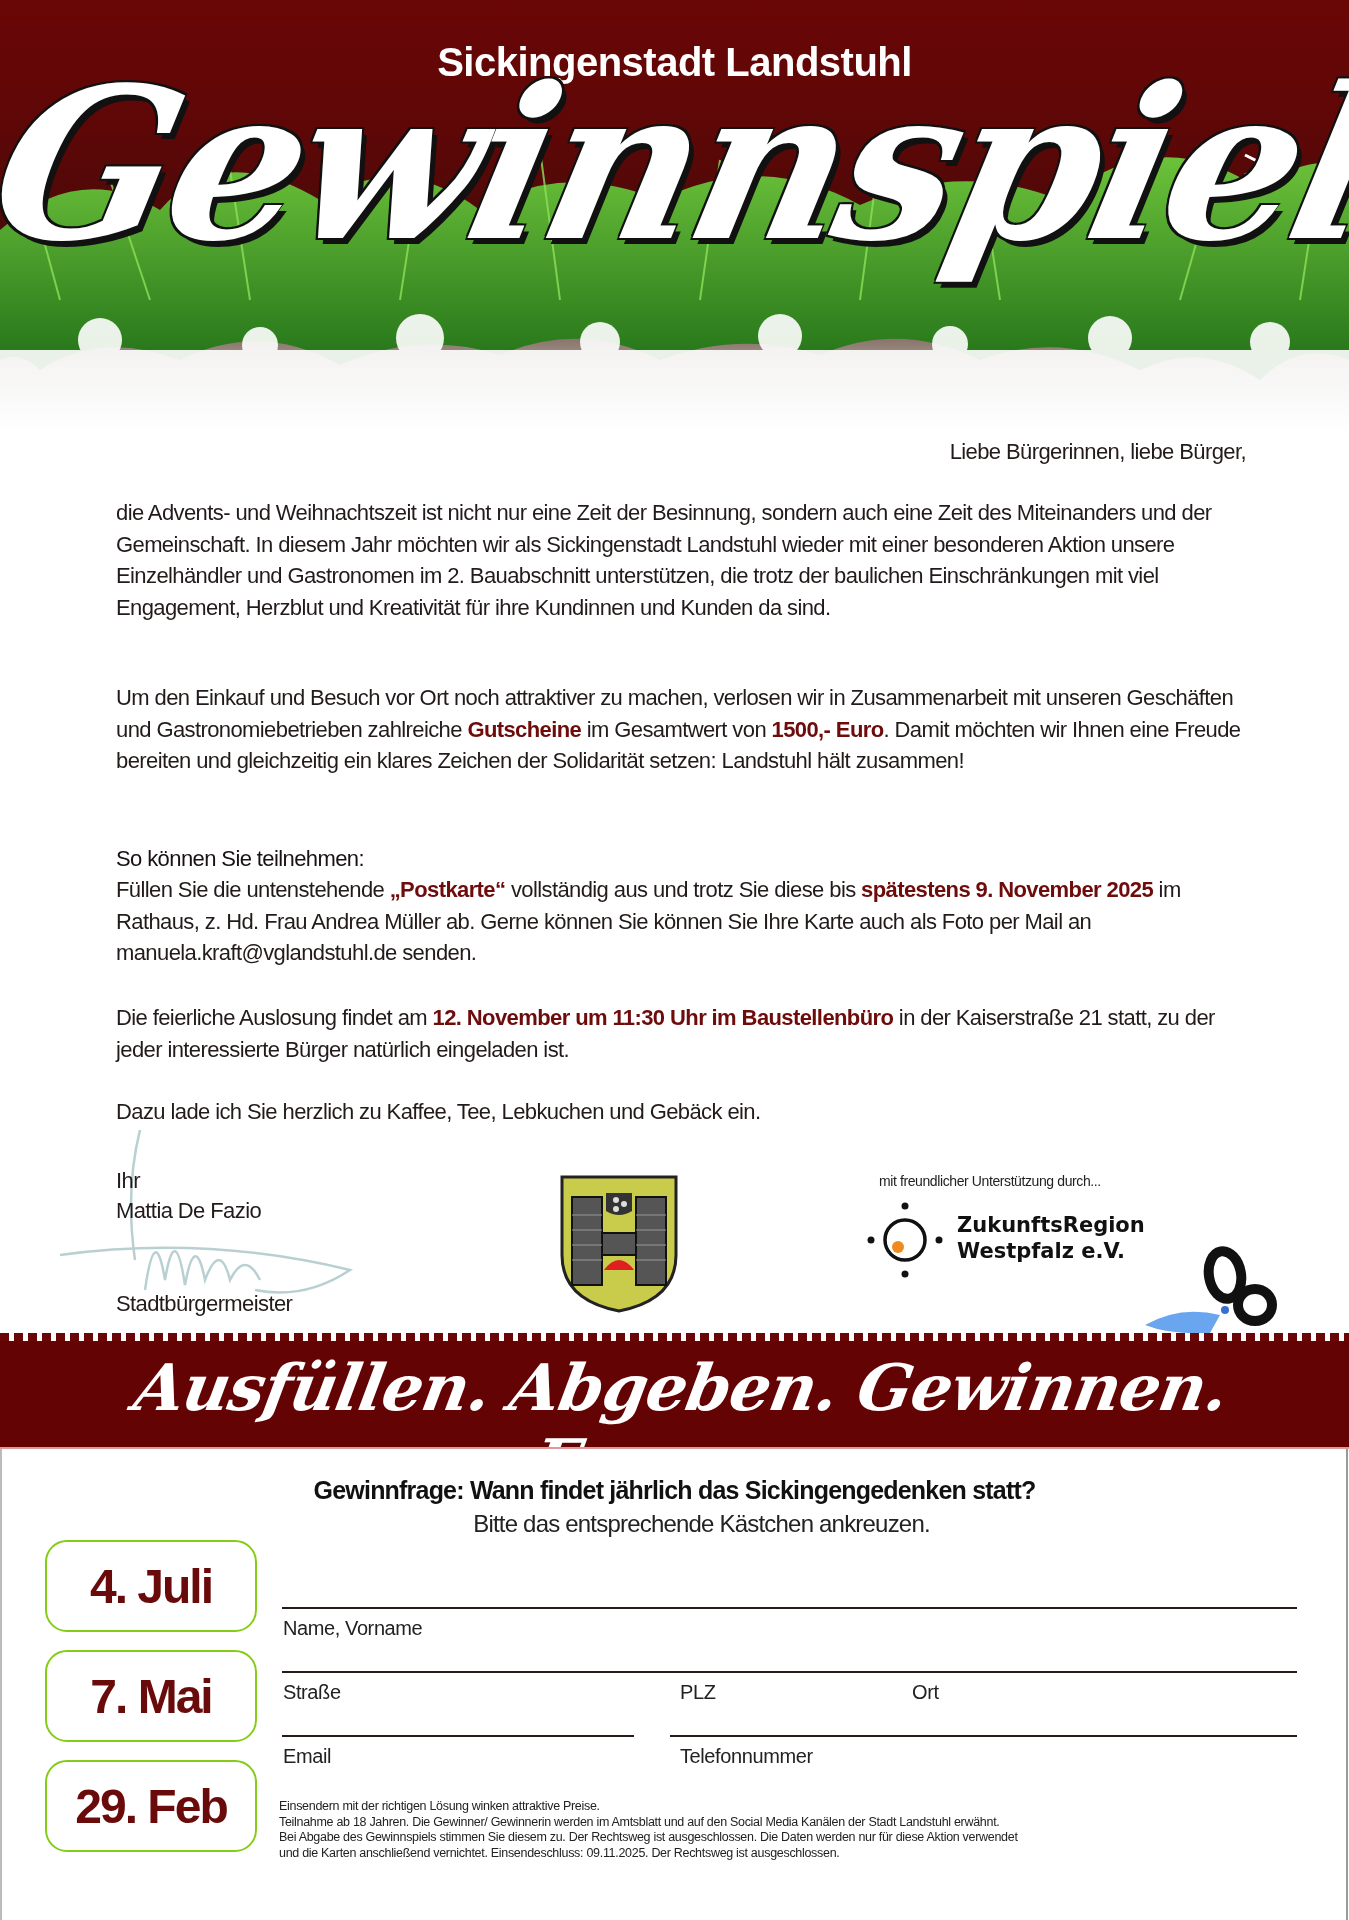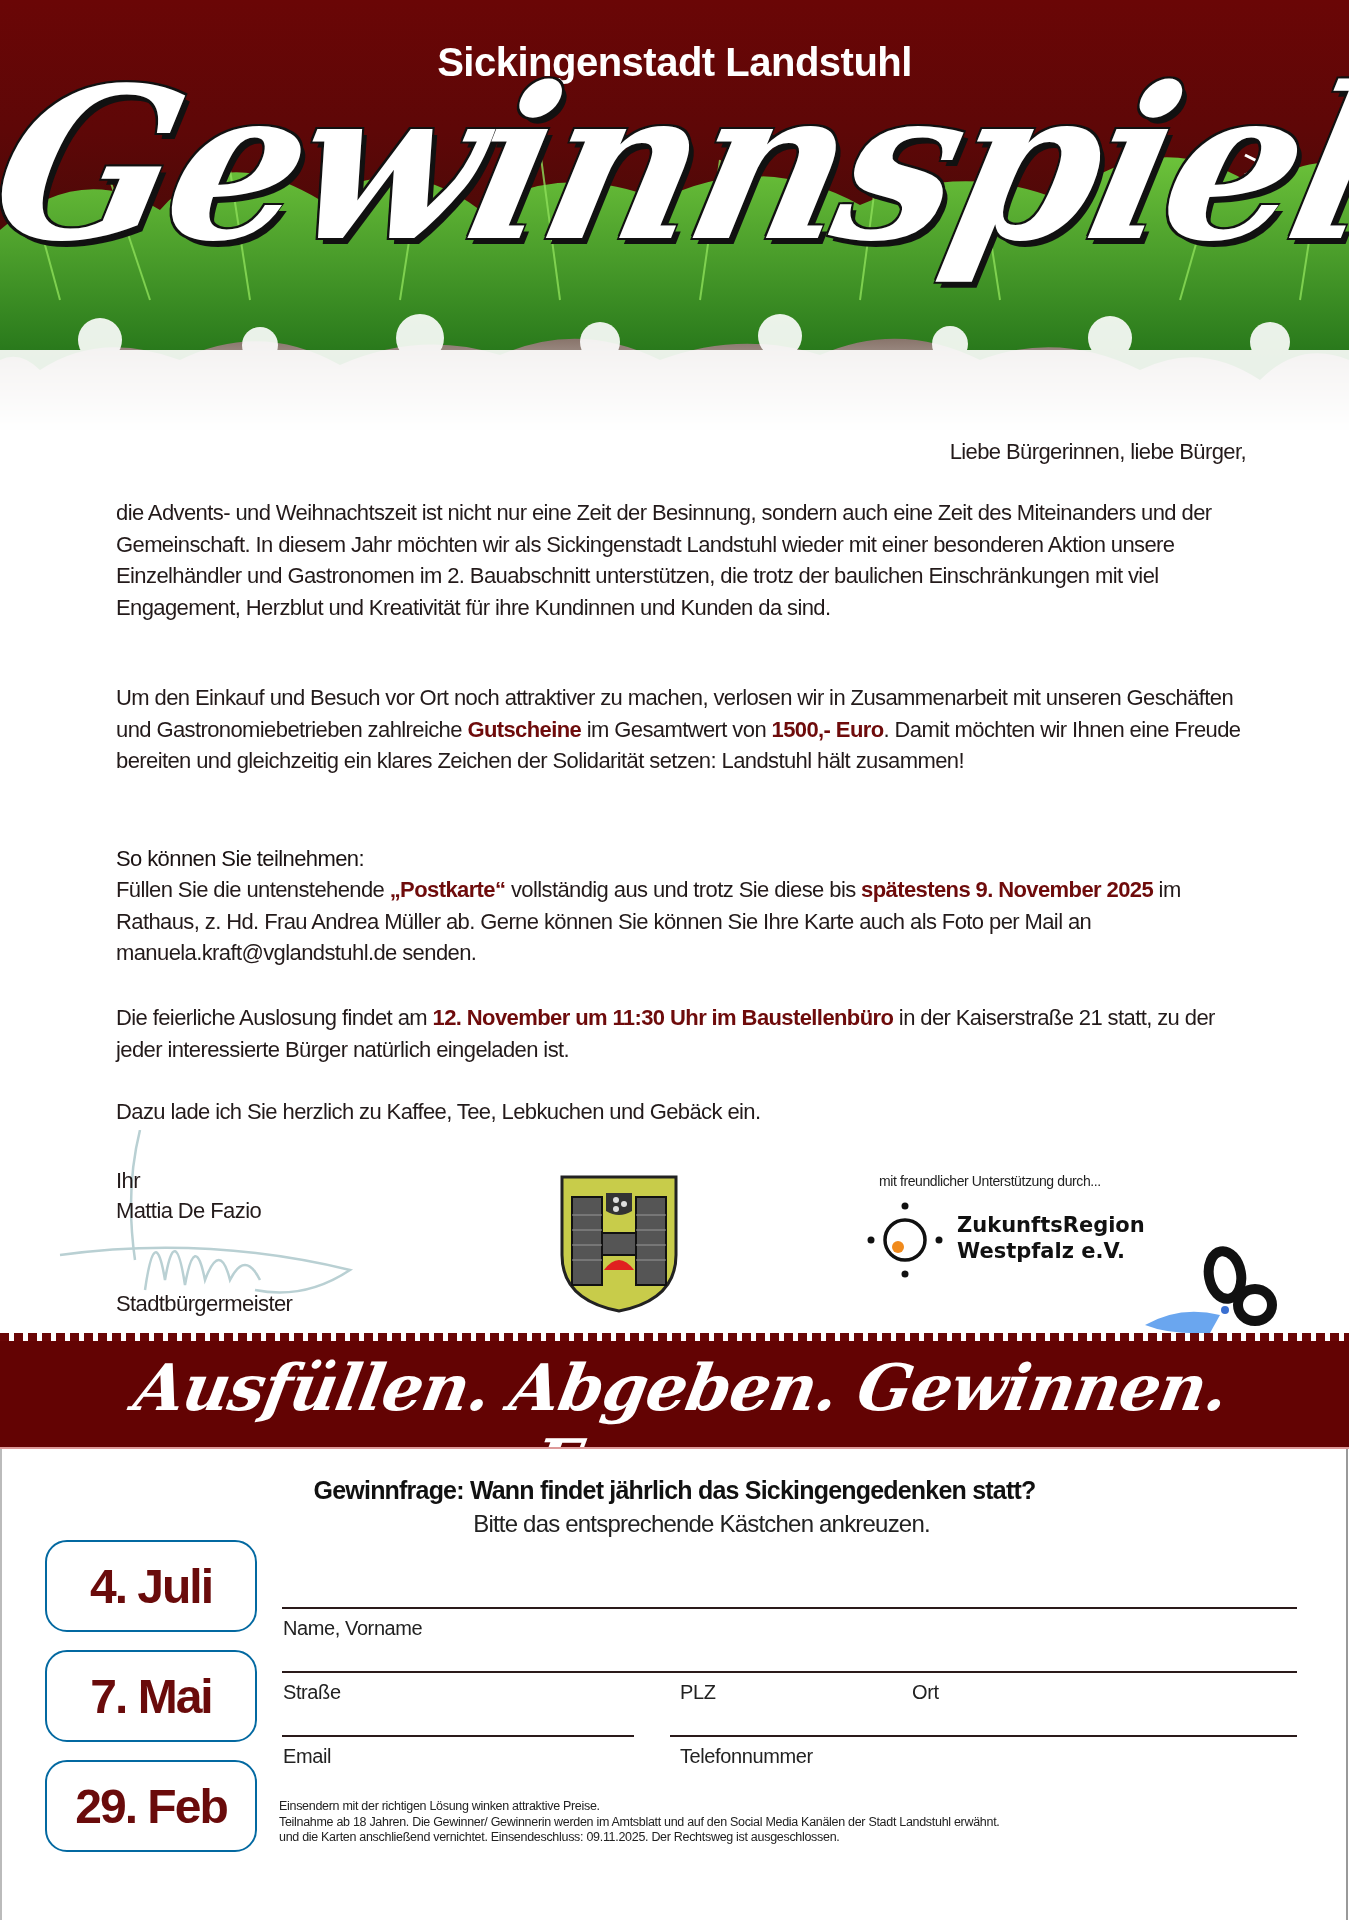--- a/index.html
+++ b/index.html
@@ -35,21 +35,21 @@
     letter-spacing:-1px; transform:skewX(-10deg); }
   #banner-under { left:0; top:1447px; width:1349px; height:2px; background:#d99; }
 
   
   #card-left-border { left:0; top:1449px; width:2px; height:471px; background:#bbb; }
   #card-right-border { left:1346px; top:1449px; width:2px; height:471px; background:#999; }
   #question { left:0; top:1476px; width:1349px; text-align:center; font-weight:bold; font-size:25px;
     letter-spacing:-0.8px; color:#111; }
   #instruction { left:0; top:1510px; width:1349px; text-align:center; font-size:24px; letter-spacing:-0.8px; color:#222;padding-left:27px; }
 
-  .option { position:absolute; left:45px; width:208px; height:88px; border:2px solid #0369a1; border-radius:22px;
+  .option { position:absolute; left:45px; width:208px; height:88px; border:2px solid #84cc16; border-radius:22px;
     display:flex; align-items:center; justify-content:center; color:#6a0b0b; font-weight:bold; font-size:48px;
     letter-spacing:-2px; background:#fff; cursor:pointer; }
 
   .line { position:absolute; height:2px; background:#2a1a1a; }
   .flabel { position:absolute; font-size:20px; letter-spacing:-0.4px; color:#222; }
 
   #fineprint { left:279px; top:1799px; width:900px; font-size:12.5px; line-height:15.5px; letter-spacing:-0.3px; color:#222; }
 </style>
 </head>
 <body>
@@ -193,14 +193,15 @@
 <div class="flabel" style="left:912px;top:1681px;">Ort</div>
 
 <div class="line" style="left:282px;top:1735px;width:352px;"></div>
 <div class="flabel" style="left:283px;top:1745px;">Email</div>
 <div class="line" style="left:670px;top:1735px;width:627px;"></div>
 <div class="flabel" style="left:680px;top:1745px;">Telefonnummer</div>
 
 <div id="fineprint" class="abs">
   <div>Einsendern mit der richtigen Lösung winken attraktive Preise.</div>
   <div>Teilnahme ab 18 Jahren. Die Gewinner/ Gewinnerin werden im Amtsblatt und auf den Social Media Kanälen der Stadt Landstuhl erwähnt.</div>
+  <div>Bei Abgabe des Gewinnspiels stimmen Sie diesem zu. Der Rechtsweg ist ausgeschlossen. Die Daten werden nur für diese Aktion verwendet</div>
   <div>und die Karten anschließend vernichtet. Einsendeschluss: 09.11.2025. Der Rechtsweg ist ausgeschlossen.</div>
 </div>
 
 </body></html>

